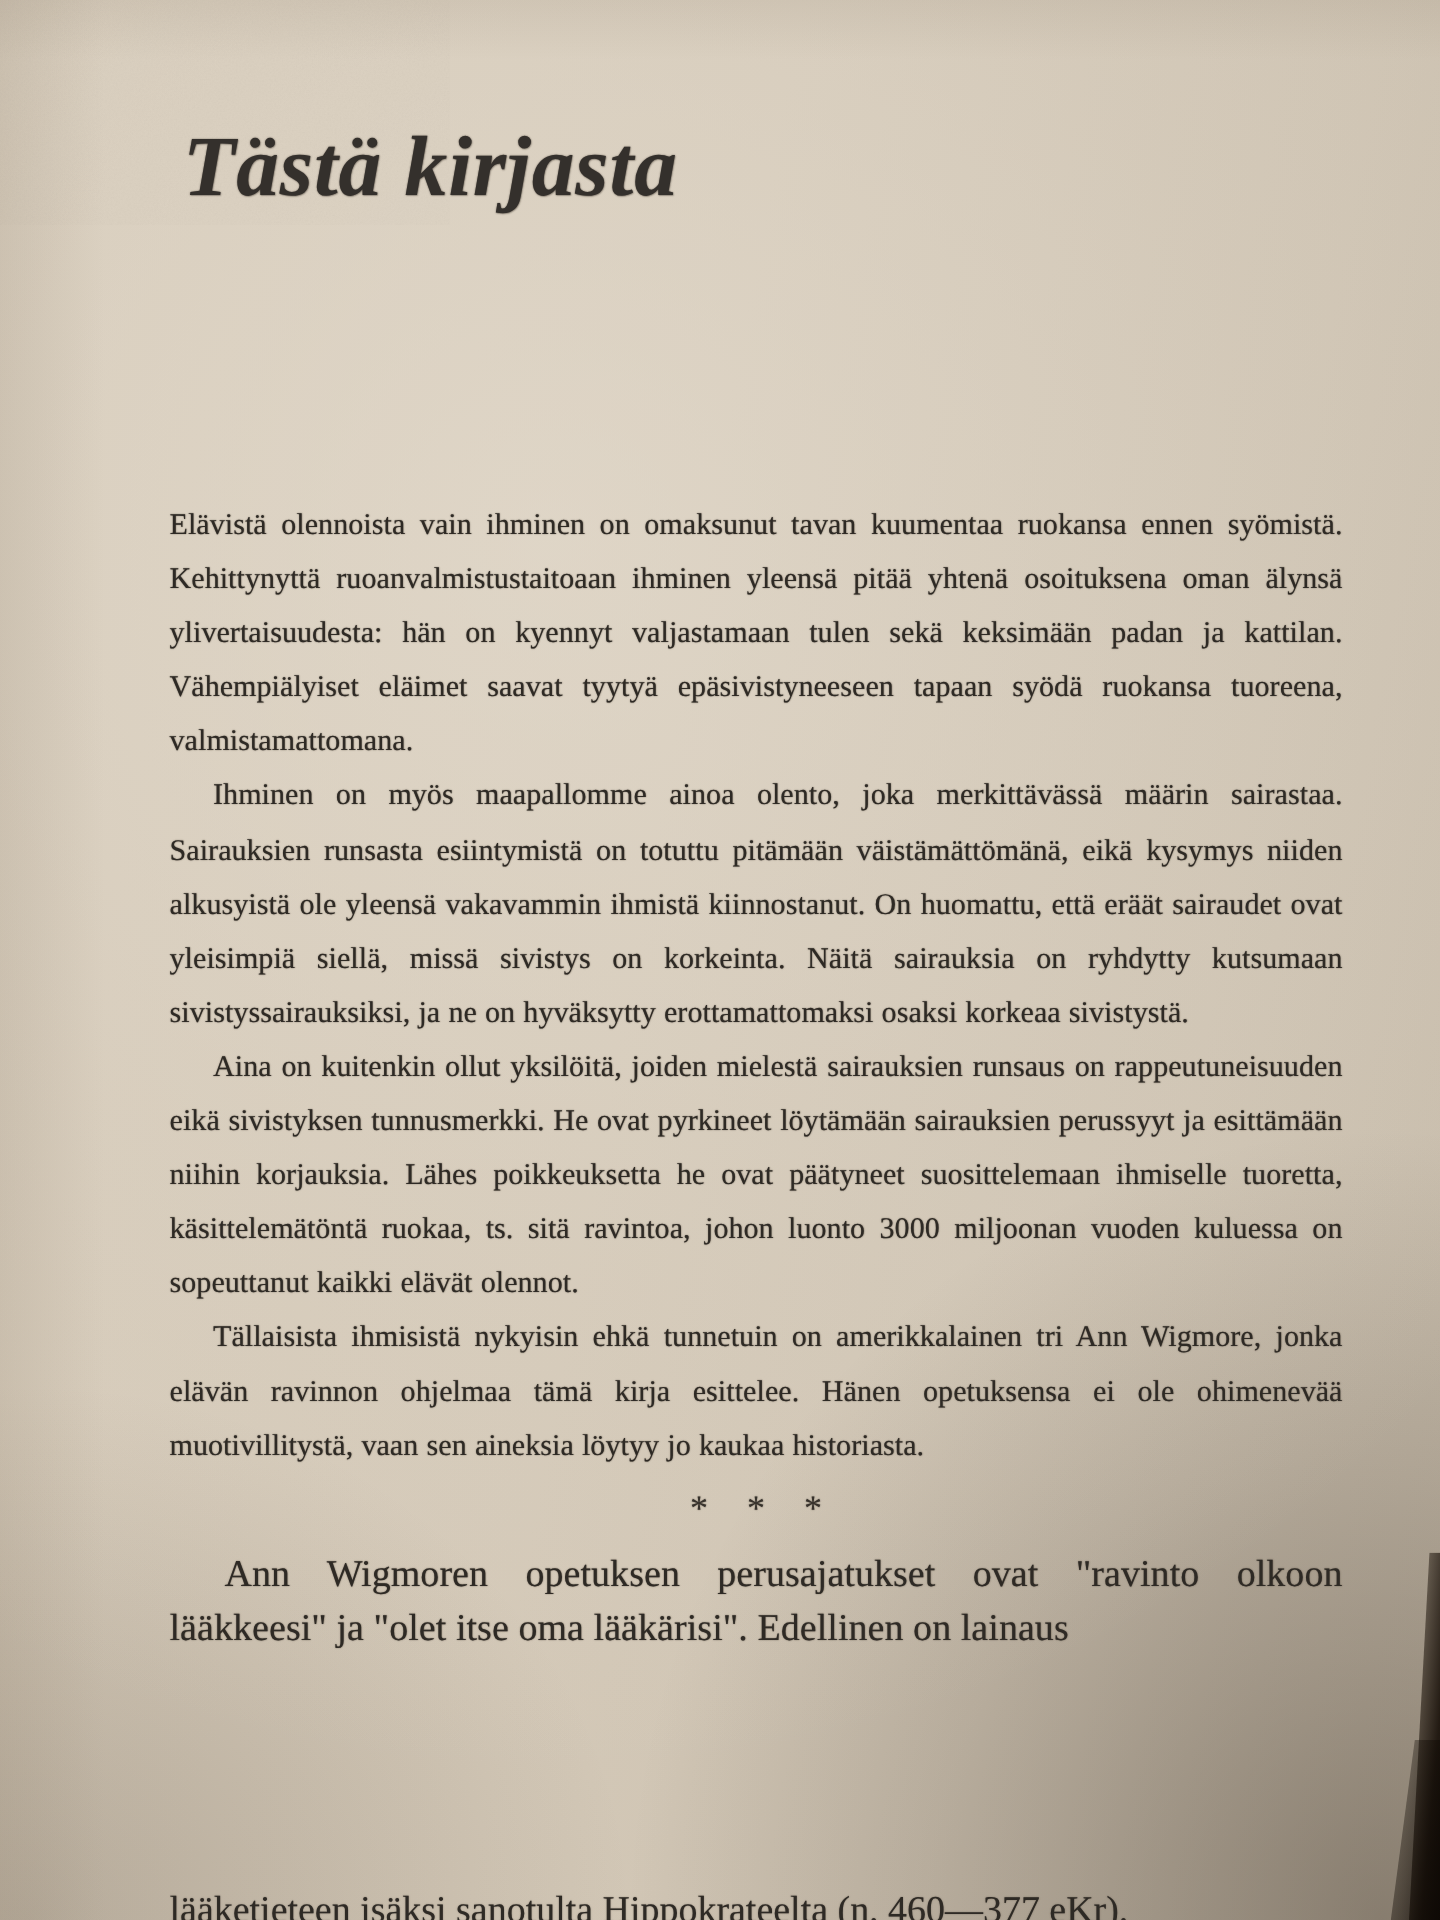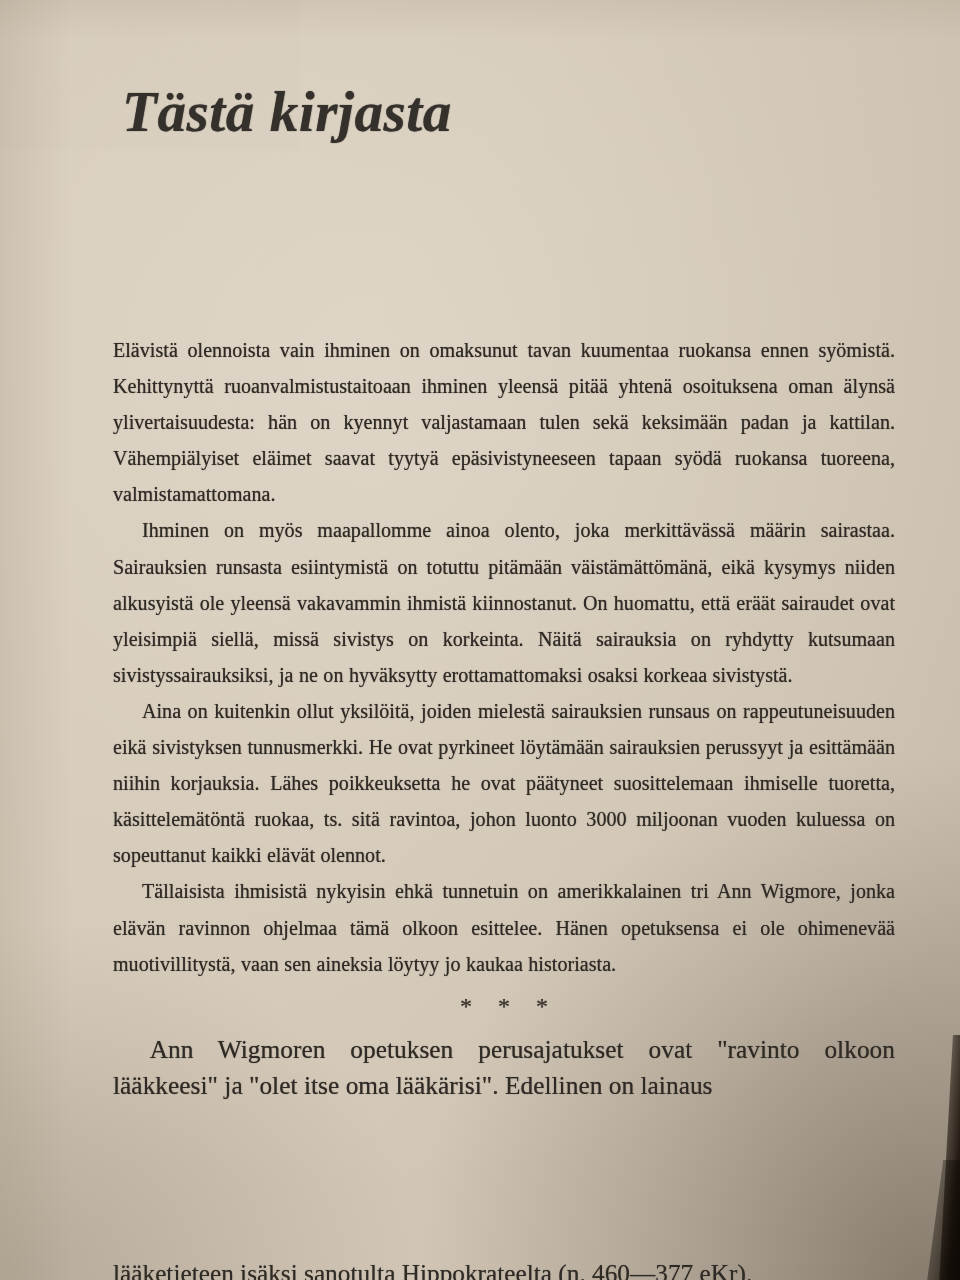--- a/index.html
+++ b/index.html
@@ -163,21 +163,21 @@
     </filter>
     <rect width="100%" height="100%" filter="url(#noiseFilter)" opacity="0.5"></rect>
   </svg>
 
   <h1 id="chapter-title">Tästä kirjasta</h1>
 
   <div id="body-col">
     <p class="para">Elävistä olennoista vain ihminen on omaksunut tavan kuumentaa ruokansa ennen syömistä. Kehittynyttä ruoanvalmistustaitoaan ihminen yleensä pitää yhtenä osoituksena oman älynsä ylivertaisuudesta: hän on kyennyt valjastamaan tulen sekä keksimään padan ja kattilan. Vähempiälyiset eläimet saavat tyytyä epäsivistyneeseen tapaan syödä ruokansa tuoreena, valmistamattomana.</p>
     <p class="para">Ihminen on myös maapallomme ainoa olento, joka merkittävässä määrin sairastaa. Sairauksien runsasta esiintymistä on totuttu pitämään väistämättömänä, eikä kysymys niiden alkusyistä ole yleensä vakavammin ihmistä kiinnostanut. On huomattu, että eräät sairaudet ovat yleisimpiä siellä, missä sivistys on korkeinta. Näitä sairauksia on ryhdytty kutsumaan sivistyssairauksiksi, ja ne on hyväksytty erottamattomaksi osaksi korkeaa sivistystä.</p>
     <p class="para">Aina on kuitenkin ollut yksilöitä, joiden mielestä sairauksien runsaus on rappeutuneisuuden eikä sivistyksen tunnusmerkki. He ovat pyrkineet löytämään sairauksien perussyyt ja esittämään niihin korjauksia. Lähes poikkeuksetta he ovat päätyneet suosittelemaan ihmiselle tuoretta, käsittelemätöntä ruokaa, ts. sitä ravintoa, johon luonto 3000 miljoonan vuoden kuluessa on sopeuttanut kaikki elävät olennot.</p>
-    <p class="para">Tällaisista ihmisistä nykyisin ehkä tunnetuin on amerikkalainen tri Ann Wigmore, jonka elävän ravinnon ohjelmaa tämä olkoon esittelee. Hänen opetuksensa ei ole ohimenevää muotivillitystä, vaan sen aineksia löytyy jo kaukaa historiasta.</p>
+    <p class="para">Tällaisista ihmisistä nykyisin ehkä tunnetuin on amerikkalainen tri Ann Wigmore, jonka elävän ravinnon ohjelmaa tämä kirja esittelee. Hänen opetuksensa ei ole ohimenevää muotivillitystä, vaan sen aineksia löytyy jo kaukaa historiasta.</p>
 
     <p class="divider">* * *</p>
 
     <p class="para-after-divider">Ann Wigmoren opetuksen perusajatukset ovat "ravinto olkoon lääkkeesi" ja "olet itse oma lääkärisi". Edellinen on lainaus</p>
   </div>
 
   <div id="clipped-line">lääketieteen isäksi sanotulta Hippokrateelta (n. 460—377 eKr).</div>
 
   <div id="edge-shadow"></div>
   <div id="edge-shadow2"></div>

